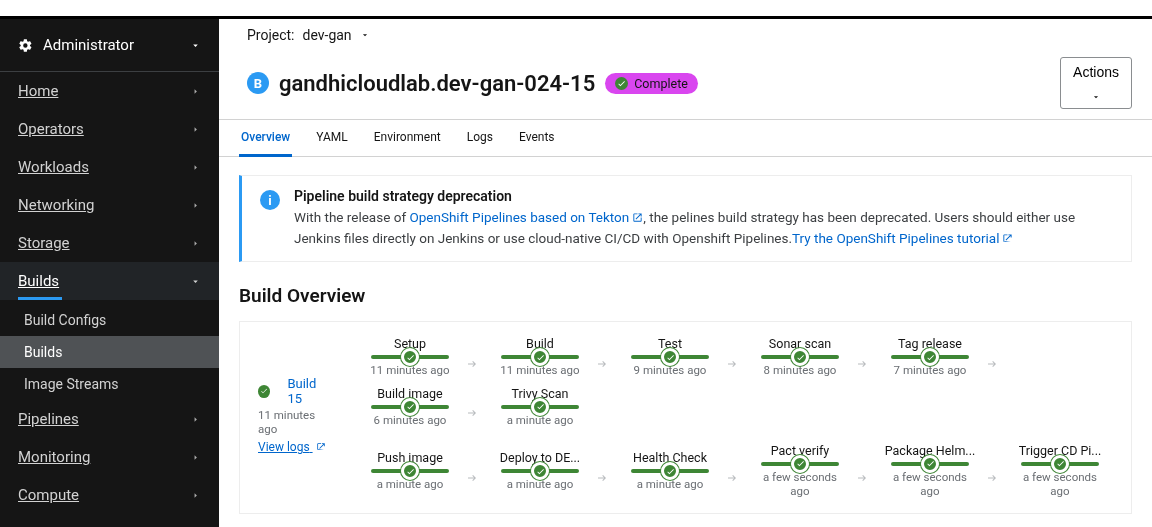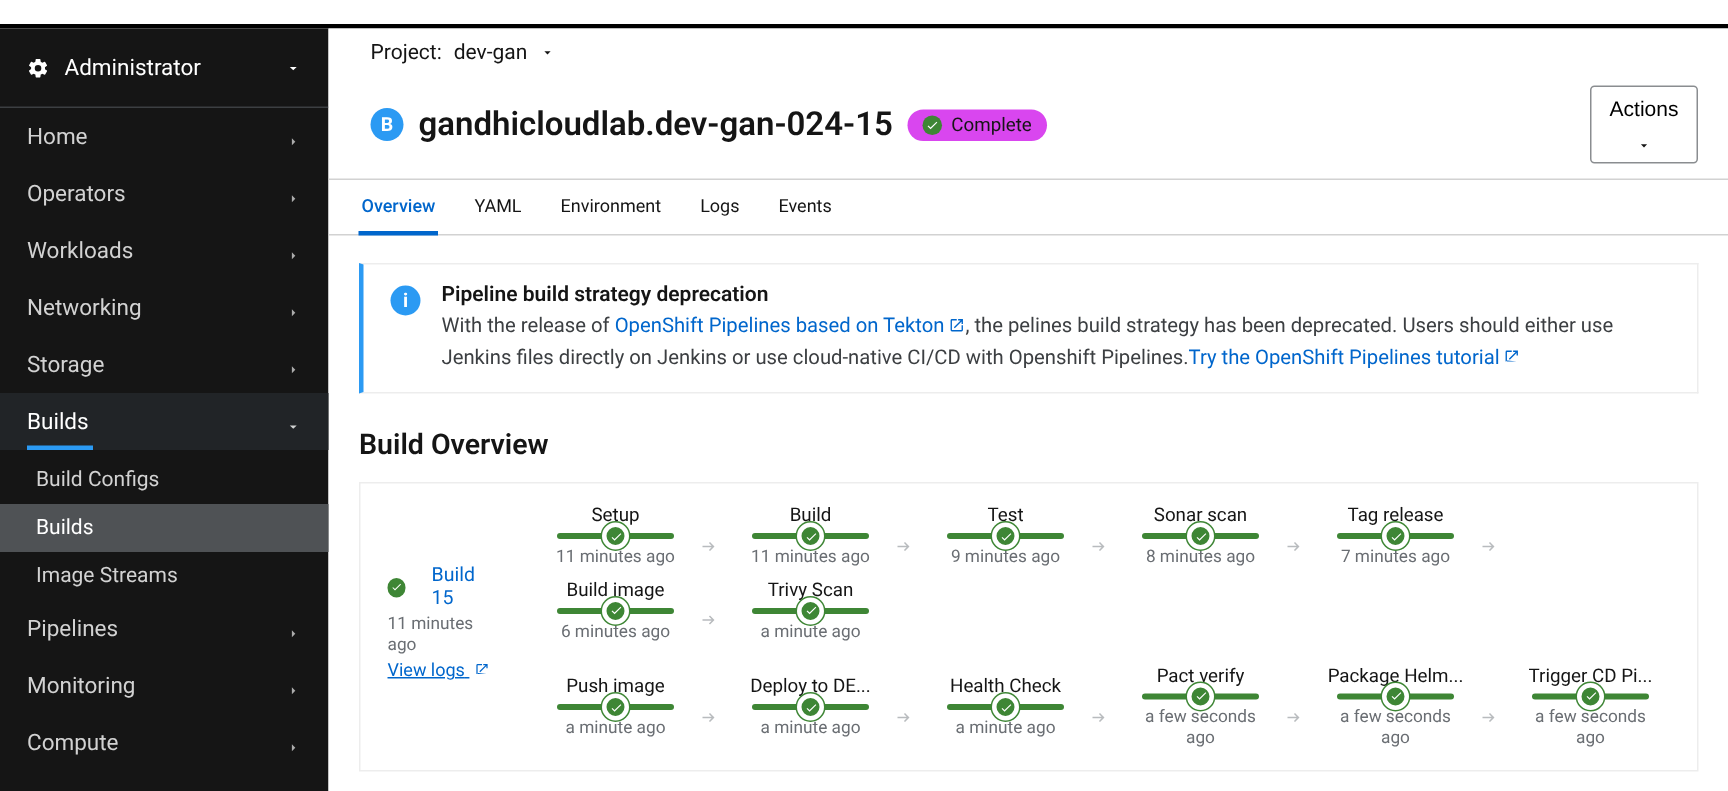--- a/index.html
+++ b/index.html
@@ -4,21 +4,21 @@
 <style>
   * { box-sizing: border-box; margin: 0; padding: 0; }
   body { font-family: -apple-system, BlinkMacSystemFont, "Segoe UI", Roboto, Helvetica, Arial, sans-serif; font-size: 14px; color: #151515; background: #fff; overflow: hidden; }
   .app { display: flex; width: 1152px; height: 527px; border-top: 3px solid #000; margin-top: 16px; }
   
   .sidebar { width: 219px; background: #151515; color: #fff; display: flex; flex-direction: column; flex-shrink: 0; }
   .persp { height: 53px; display: flex; align-items: center; padding: 0 18px; justify-content: space-between; border-bottom: 1px solid #3c3f42; }
   .persp .label { display:flex; align-items:center; gap:10px; font-size:15px; }
   .gear svg, .chev svg { display:block; }
   .nav { flex: 1; overflow-y: auto; }
-  .nav-item { display: flex; align-items: flex-end; justify-content: space-between; padding: 10px 18px; cursor: pointer; font-size: 15px; color: #d2d2d2; }
+  .nav-item { display: flex; align-items: center; justify-content: space-between; padding: 10px 18px; cursor: pointer; font-size: 15px; color: #d2d2d2; text-decoration: underline; }
   .nav-item.expanded { background: #212427; color: #fff; }
   .nav-sub { padding: 8px 18px 8px 24px; cursor: pointer; font-size: 14px; color: #d2d2d2; }
   .nav-sub.active { background: #4f5255; color: #fff; }
   .nav-item .chev { opacity: .8; }
   .builds-underline { width: 44px; height: 3px; background: #2b9af3; margin-left: 18px; margin-top: -3px; margin-bottom: 4px; }
   
   .main { flex:1; display:flex; flex-direction:column; overflow:hidden; background:#fff; }
   .topbar { padding: 8px 20px 0 28px; border-bottom: 1px solid #d2d2d2; }
   .proj { display:flex; align-items:center; gap:8px; font-size:14px; color:#151515; padding-bottom:6px; }
   .proj .caret svg { display:block; }

